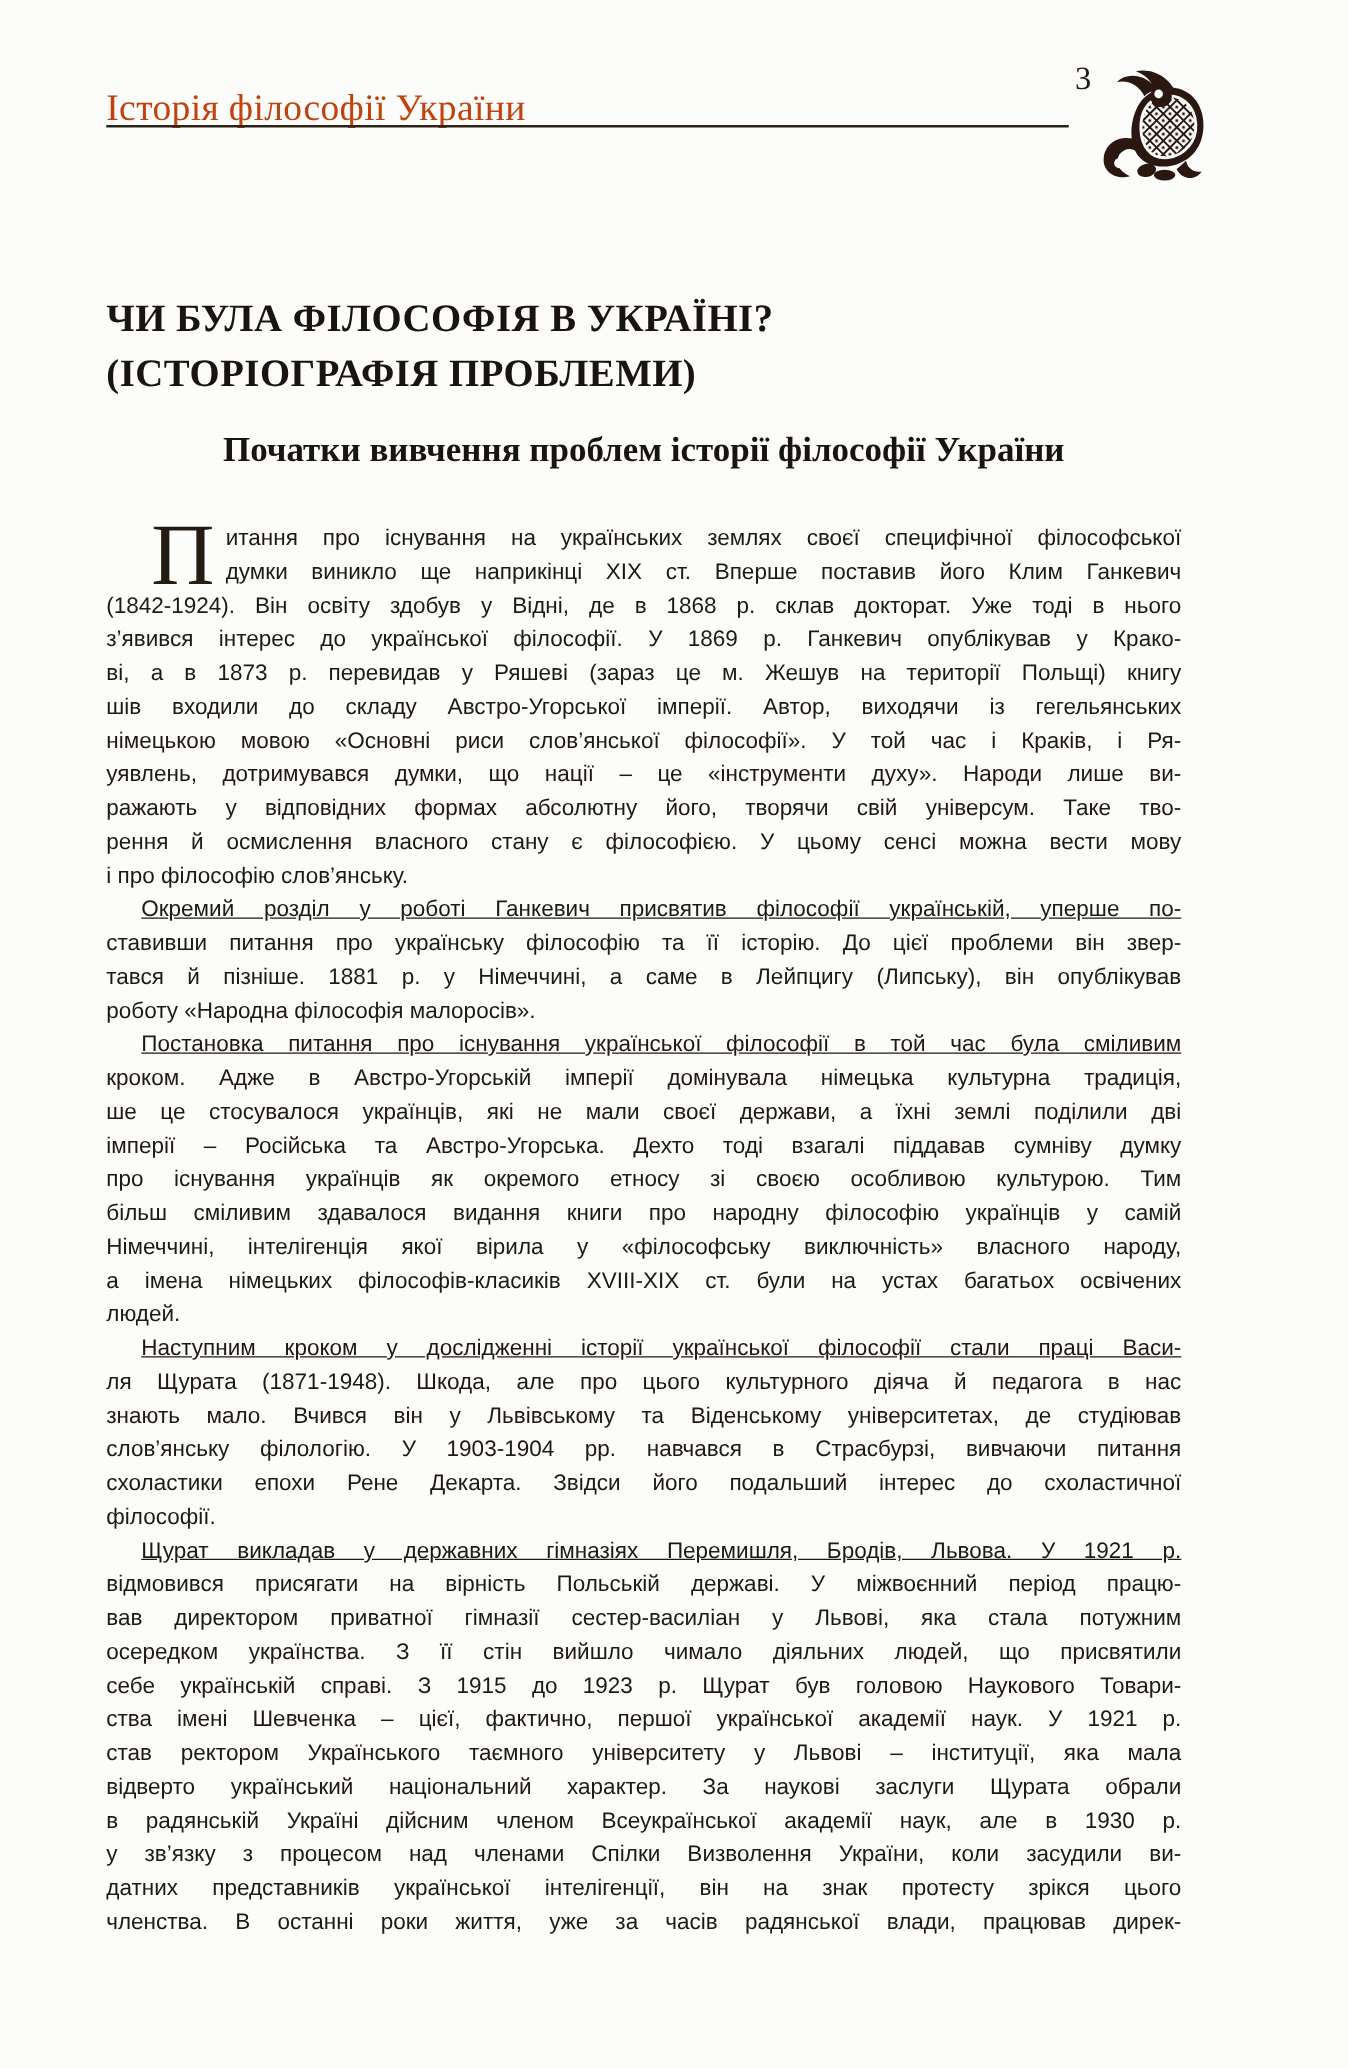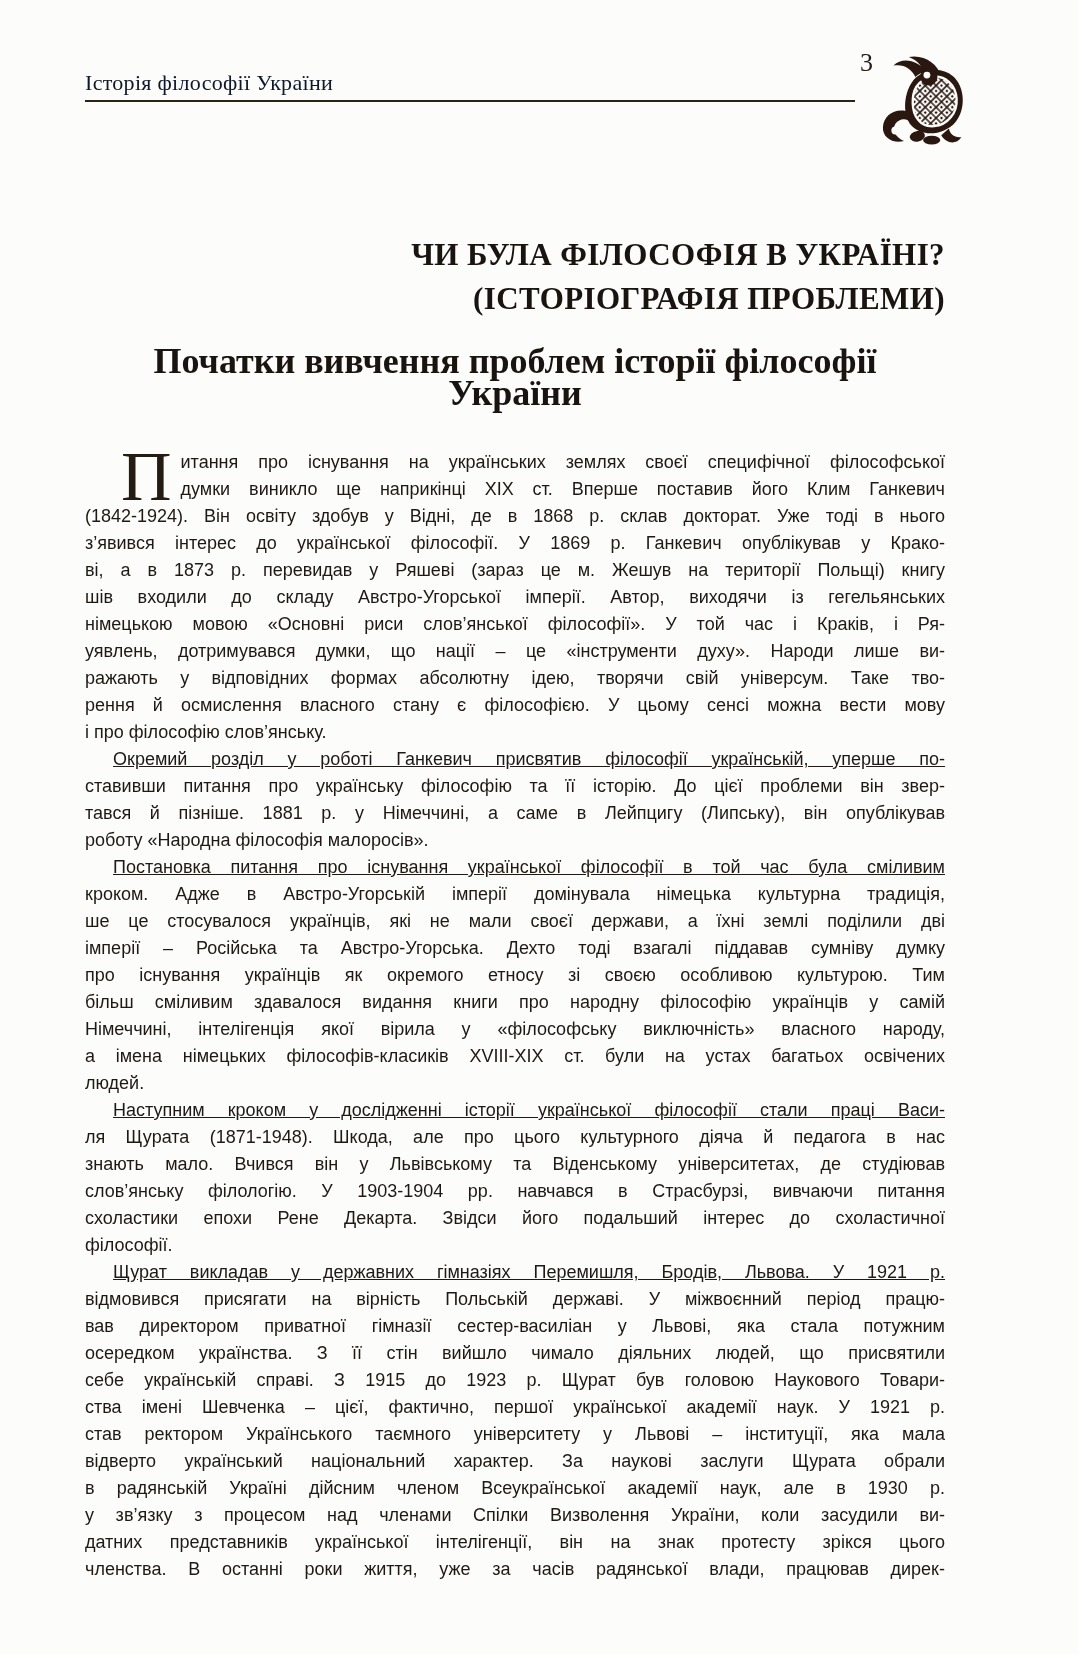--- a/index.html
+++ b/index.html
@@ -25,23 +25,23 @@
   .running-header {
     position: absolute;
     top: 0; left: 0; right: 0;
     height: 150px;
   }
   .header-title {
     position: absolute;
     left: 85px;
     top: 70px;
     font-family: "Liberation Serif", serif;
-    font-size: 22px;
+    font-size: 30px;
     letter-spacing: 0.3px;
-    color: #0f172a;
+    color: #c2410c;
     white-space: nowrap;
   }
   .header-rule {
     position: absolute;
     left: 85px;
     top: 100px;
     width: 770px;
     border-top: 2px solid #2c2318;
   }
   .page-number {
@@ -57,34 +57,34 @@
     left: 882px;
     top: 52px;
     width: 86px;
     height: 94px;
   }
 
   
   .chapter-title {
     margin: 0 133px 0 85px;
     padding-top: 233px;
-    text-align: right;
+    text-align: left;
     font-family: "Liberation Serif", serif;
     font-weight: bold;
     font-size: 31px;
     line-height: 44px;
     letter-spacing: 0.4px;
     color: #191410;
   }
   .section-subtitle {
     margin: 24px 133px 0 85px;
     text-align: center;
     font-family: "Liberation Serif", serif;
     font-weight: bold;
-    font-size: 36px;
+    font-size: 28px;
     line-height: 32px;
     color: #191410;
   }
 
   
   .body-text {
     margin: 40px 133px 0 85px;
     width: 860px;
     font-size: 18px;
     line-height: 27px;
@@ -157,21 +157,21 @@
       <div class="para">
         <span class="dropcap">П</span>
         <div class="bl">итання про існування на українських землях своєї специфічної філософської</div>
         <div class="bl">думки виникло ще наприкінці XIX ст. Вперше поставив його Клим Ганкевич</div>
         <div class="bl">(1842-1924). Він освіту здобув у Відні, де в 1868 р. склав докторат. Уже тоді в нього</div>
         <div class="bl">з’явився інтерес до української філософії. У 1869 р. Ганкевич опублікував у Крако-</div>
         <div class="bl">ві, а в 1873 р. перевидав у Ряшеві (зараз це м. Жешув на території Польщі) книгу</div>
         <div class="bl">шів входили до складу Австро-Угорської імперії. Автор, виходячи із гегельянських</div>
         <div class="bl">німецькою мовою «Основні риси слов’янської філософії». У той час і Краків, і Ря-</div>
         <div class="bl">уявлень, дотримувався думки, що нації – це «інструменти духу». Народи лише ви-</div>
-        <div class="bl">ражають у відповідних формах абсолютну ідею, творячи свій універсум. Таке тво-</div>
+        <div class="bl">ражають у відповідних формах абсолютну його, творячи свій універсум. Таке тво-</div>
         <div class="bl">рення й осмислення власного стану є філософією. У цьому сенсі можна вести мову</div>
         <div class="bl end">і про філософію слов’янську.</div>
       </div>
       <div class="para">
         <div class="bl indent">Окремий розділ у роботі Ганкевич присвятив філософії українській, уперше по-</div>
         <div class="bl">ставивши питання про українську філософію та її історію. До цієї проблеми він звер-</div>
         <div class="bl">тався й пізніше. 1881 р. у Німеччині, а саме в Лейпцигу (Липську), він опублікував</div>
         <div class="bl end">роботу «Народна філософія малоросів».</div>
       </div>
       <div class="para">

